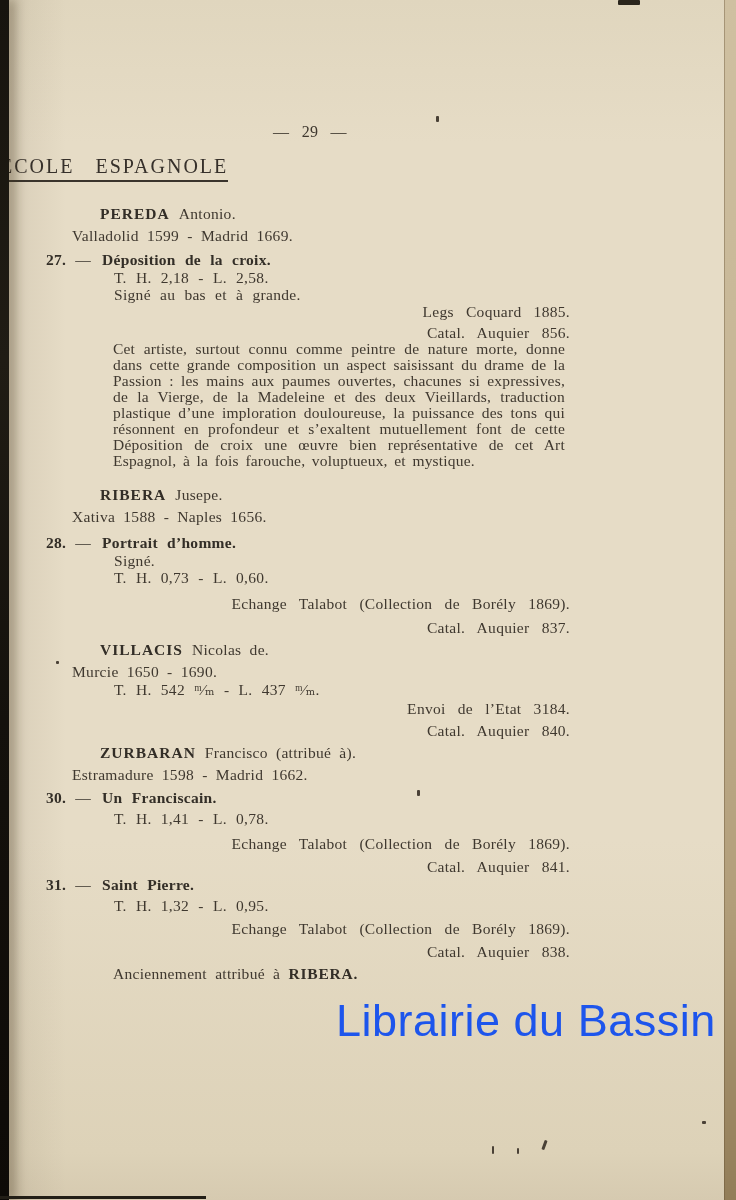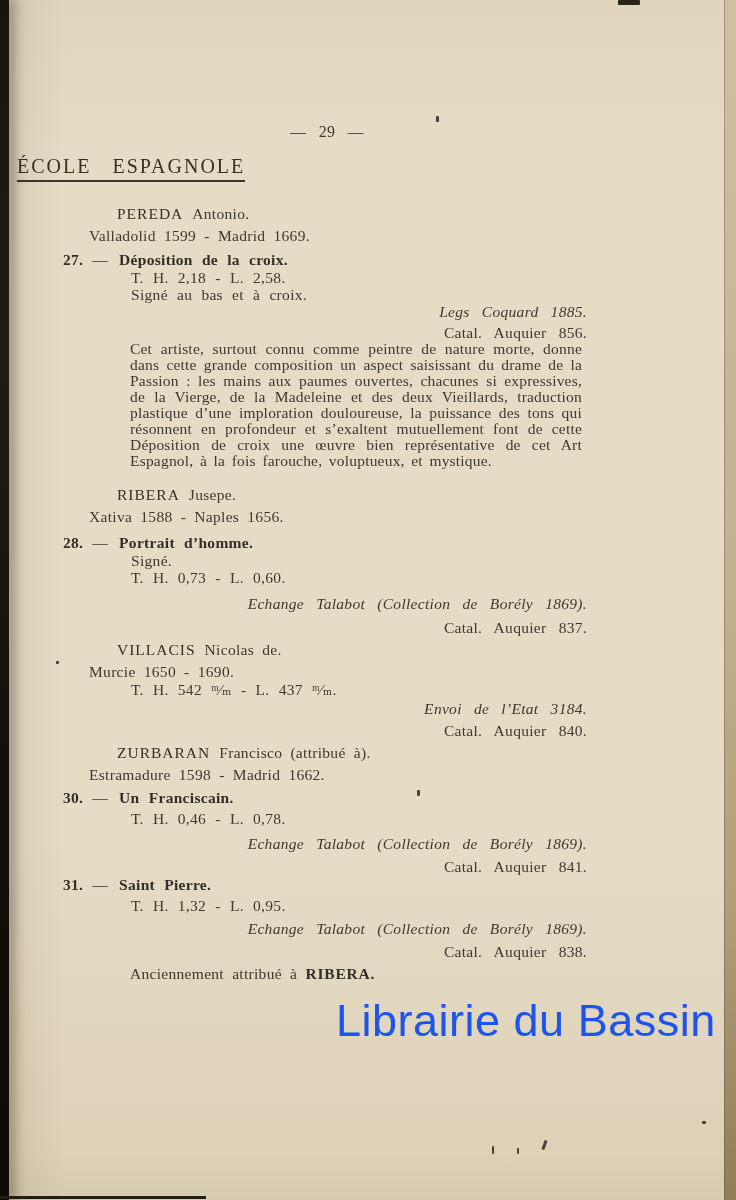--- a/index.html
+++ b/index.html
@@ -23,36 +23,36 @@
   .edge-right{
     position:absolute;right:0;top:0;width:11px;height:1200px;
     background:linear-gradient(180deg,#cfc0a1 0%,#c4b392 45%,#b29e7a 75%,#927d58 100%);
     border-left:1px solid rgba(90,70,40,0.35);
   }
   .bottom-line{
     position:absolute;left:0;bottom:1px;width:206px;height:3px;background:#221e16;
   }
   .speck{position:absolute;background:#4a4136;border-radius:1px;}
 
-  .content{position:absolute;left:17px;top:0;width:672px;color:#3f382f;}
+  .content{position:absolute;left:0;top:0;width:672px;color:#3f382f;}
   .line{line-height:17px;font-size:15.5px;letter-spacing:0.3px;}
   .pnum{margin-top:123px;width:620px;text-align:center;word-spacing:8px;font-size:16px;}
   .section-line{margin-top:15px;line-height:22px;}
   .section-inner{
     display:inline-block;font-size:20px;letter-spacing:2px;word-spacing:14px;
     color:#36302a;padding-bottom:3px;border-bottom:2px solid #3a342c;
   }
   .artist{margin-left:100px;word-spacing:4px;}
-  .artist .aname{font-weight:normal;letter-spacing:1px;color:#332e27;margin-right:9px;}
+  .artist .aname{font-weight:bold;letter-spacing:1px;color:#332e27;margin-right:9px;}
   .dates{margin-left:72px;word-spacing:4px;}
   .work-head{margin-left:46px;font-weight:bold;color:#332e27;word-spacing:5px;}
   .work-head .dash{margin:0 11px 0 9px;font-weight:normal;}
   .detail{margin-left:114px;word-spacing:5px;}
   .prov{width:570px;text-align:right;word-spacing:8px;}
-  .prov.it{font-style:italic;}
+  .prov.it{}
   .para{
     margin-left:113px;width:452px;text-align:justify;
     font-size:15.5px;line-height:16px;word-spacing:2.5px;letter-spacing:0.2px;
   }
   .attr-note{margin-left:113px;word-spacing:4px;}
   .attr-note .bold{font-weight:bold;letter-spacing:0.8px;color:#332e27;text-align:right;}
 
   .watermark{
     position:absolute;left:336px;top:997px;
     font-family:"Liberation Sans","DejaVu Sans",sans-serif;
@@ -75,21 +75,21 @@
 
     <div class="line artist" style="margin-top:23px">
       <span class="aname">PEREDA</span><span>Antonio.</span>
     </div>
     <div class="line dates" style="margin-top:5px">Valladolid 1599 - Madrid 1669.</div>
 
     <div class="line work-head" style="margin-top:7px">
       <span>27.</span><span class="dash">—</span><span>Déposition de la croix.</span>
     </div>
     <div class="line detail" style="margin-top:1px">T. H. 2,18 - L. 2,58.</div>
-    <div class="line detail">Signé au bas et à croix.</div>
+    <div class="line detail">Signé au bas et à grande.</div>
     <div class="line prov it">Legs Coquard 1885.</div>
     <div class="line prov" style="margin-top:4px">Catal. Auquier 856.</div>
     <div class="para">Cet artiste, surtout connu comme peintre de nature morte, donne dans cette grande composition un aspect saisissant du drame de la Passion : les mains aux paumes ouvertes, chacunes si expressives, de la Vierge, de la Madeleine et des deux Vieillards, traduction plastique d’une imploration douloureuse, la puissance des tons qui résonnent en profondeur et s’exaltent mutuellement font de cette Déposition de croix une œuvre bien représentative de cet Art Espagnol, à la fois farouche, voluptueux, et mystique.</div>
 
     <div class="line artist" style="margin-top:17px">
       <span class="aname">RIBERA</span><span>Jusepe.</span>
     </div>
     <div class="line dates" style="margin-top:5px">Xativa 1588 - Naples 1656.</div>
 
     <div class="line work-head" style="margin-top:9px">
@@ -110,21 +110,21 @@
     <div class="line prov" style="margin-top:5px;padding-right:12px">Catal. Auquier 840.</div>
 
     <div class="line artist" style="margin-top:5px">
       <span class="aname">ZURBARAN</span><span>Francisco (attribué à).</span>
     </div>
     <div class="line dates" style="margin-top:5px">Estramadure 1598 - Madrid 1662.</div>
 
     <div class="line work-head" style="margin-top:6px">
       <span>30.</span><span class="dash">—</span><span>Un Franciscain.</span>
     </div>
-    <div class="line detail" style="margin-top:4px">T. H. 0,46 - L. 0,78.</div>
+    <div class="line detail" style="margin-top:4px">T. H. 1,41 - L. 0,78.</div>
     <div class="line prov it" style="margin-top:8px">Echange Talabot (Collection de Borély 1869).</div>
     <div class="line prov" style="margin-top:6px;padding-right:14px">Catal. Auquier 841.</div>
 
     <div class="line work-head" style="margin-top:1px">
       <span>31.</span><span class="dash">—</span><span>Saint Pierre.</span>
     </div>
     <div class="line detail" style="margin-top:4px">T. H. 1,32 - L. 0,95.</div>
     <div class="line prov it" style="margin-top:6px">Echange Talabot (Collection de Borély 1869).</div>
     <div class="line prov" style="margin-top:6px;padding-right:3px">Catal. Auquier 838.</div>
 

